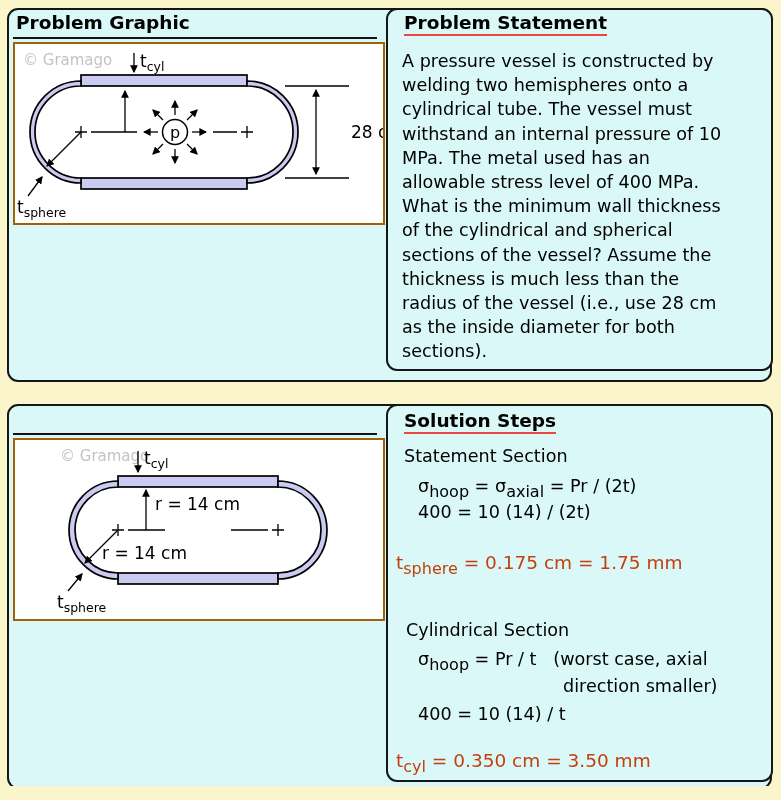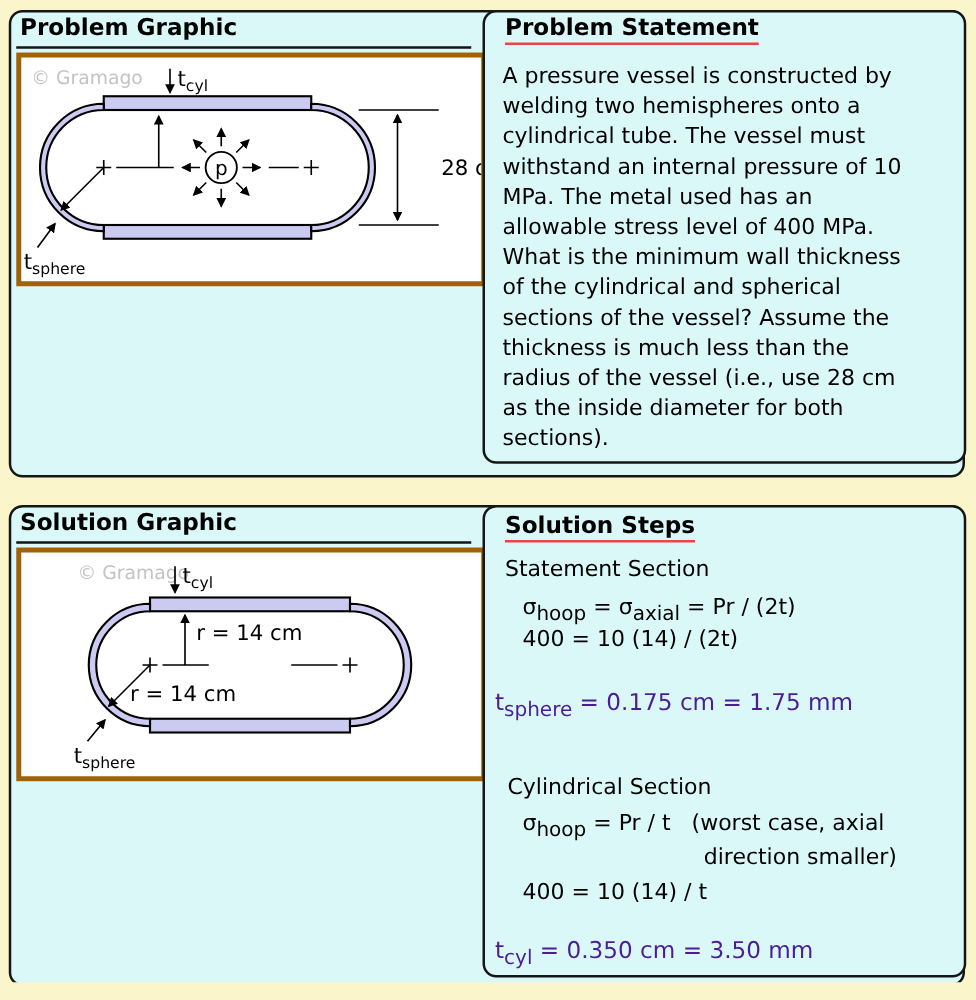--- a/index.html
+++ b/index.html
@@ -11,25 +11,25 @@
   #panel-solution{top:404px;height:381px;}
   .inner-box{position:absolute;left:386px;width:383px;background:#DBF8F8;
              border:2px solid #161616;border-radius:11px;}
   #box-statement{top:8px;height:359px;}
   #box-steps{top:404px;height:374px;}
   .col-head{position:absolute;font-size:18.5px;font-weight:bold;white-space:nowrap;}
   .head-rule{position:absolute;left:13px;width:364px;height:0;border-top:2px solid #141414;}
   .ub-head{position:absolute;font-size:18.5px;font-weight:bold;white-space:nowrap;
            border-bottom:2px solid #ef4444;padding-bottom:1px;}
   .gbox{position:absolute;left:13px;width:368px;height:179px;background:#ffffff;
-        border:4px solid #a16207;}
+        border:2px solid #a16207;}
   .stmt-text{position:absolute;left:402px;top:49px;width:372px;font-size:17.6px;
              line-height:24.2px;white-space:pre-line;}
   .step-text{position:absolute;font-size:17.6px;white-space:pre-wrap;}
-  .red{color:#4c1d95;font-size:18.5px;}
+  .red{color:#c2410c;font-size:18.5px;}
   .sb{font-size:16px;position:relative;top:4.5px;}
   svg{display:block;}
   svg .wall{fill:#CBCBF1;stroke:#000;stroke-width:1.7;}
   svg .ln{stroke:#000;stroke-width:1.5;fill:none;}
   svg .thin{stroke:#000;stroke-width:1.3;fill:none;}
   svg text{font-family:"DejaVu Sans",sans-serif;font-size:17px;fill:#000;}
   svg .wm{font-size:15px;fill:#C3C3C3;}
   svg .sub{font-size:12.5px;}
   svg .plab{font-size:16px;text-anchor:middle;}
 </style>
@@ -97,21 +97,20 @@
 What is the minimum wall thickness
 of the cylindrical and spherical
 sections of the vessel? Assume the
 thickness is much less than the
 radius of the vessel (i.e., use 28 cm
 as the inside diameter for both
 sections).</div>
 
   <section class="panel" id="panel-solution"></section>
 
-  <div class="col-head" style="left:16px;top:408px;">Solution Graphic</div>
   <div class="head-rule" style="top:433px;"></div>
 
   <div class="gbox" style="top:438px;">
     <svg width="368" height="179" viewBox="0 0 368 179">
       <defs>
         <marker id="ah2" viewBox="0 0 10 10" refX="8.5" refY="5" markerWidth="6" markerHeight="6" orient="auto-start-reverse">
           <path d="M0 0 L10 5 L0 10 z" fill="#000"></path>
         </marker>
       </defs>
       <text class="wm" x="45" y="21">© Gramago</text>

